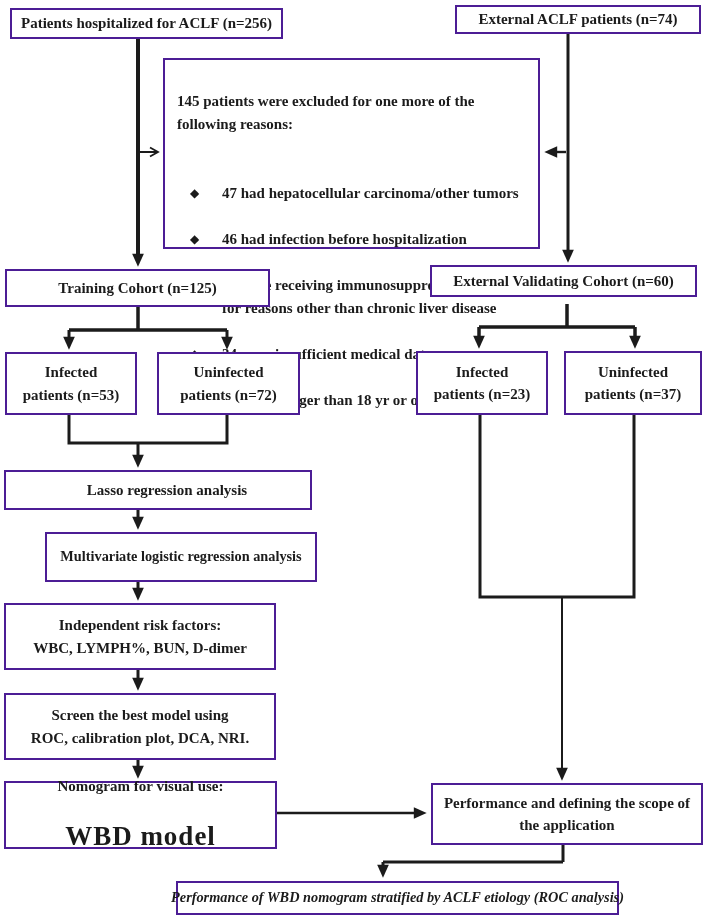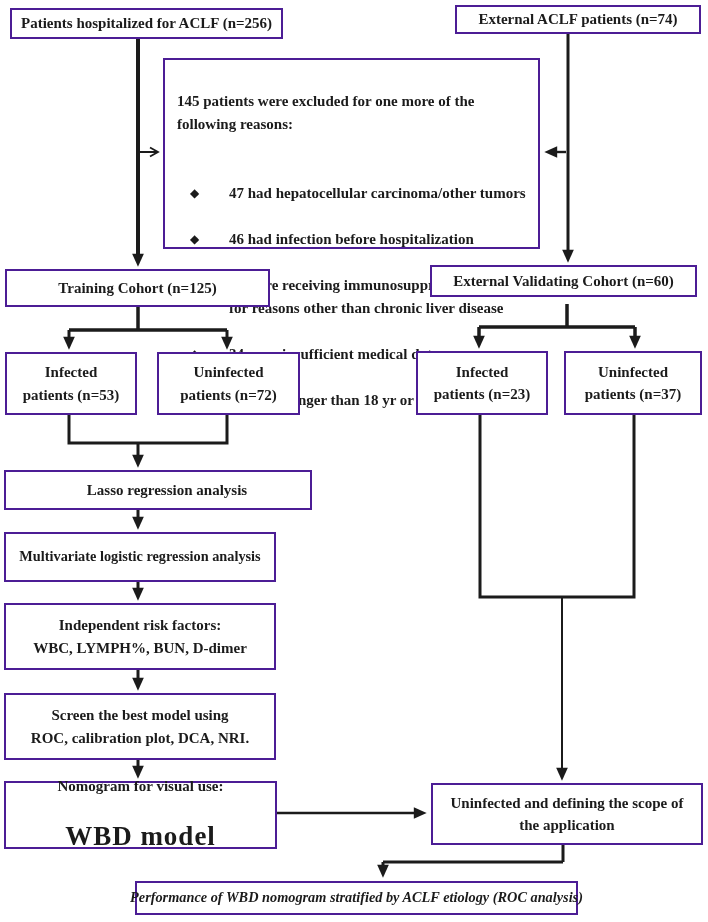--- a/index.html
+++ b/index.html
@@ -21,32 +21,32 @@
     align-items: center;
     justify-content: center;
     text-align: center;
     font-weight: bold;
     font-size: 15px;
     line-height: 1.5;
     white-space: pre-line;
     z-index: 2;
   }
   .nowrap { white-space: nowrap; }
-  .tight { font-size: 14.3px; }
+  .tight { font-size: 14.3px; margin-left: 41px; }
   .box--list {
     display: block;
     text-align: left;
     padding: 7px 10px 6px 12px;
     line-height: 23px;
     font-size: 15px;
   }
   .exclusion-list { list-style: none; margin: 0; padding: 0; }
   .exclusion-list li { display: flex; line-height: 23px; }
   .diamond { flex: 0 0 32px; padding-left: 13px; font-size: 12px; line-height: 23px; }
-  .li-text { flex: 1; padding-right: 2px; margin-left: 7px; }
+  .li-text { flex: 1; padding-right: 2px; }
   .nomo-line1 { display: block; font-size: 15px; line-height: 1.4; }
   .nomo-line2 { display: block; font-size: 27px; line-height: 1.3; letter-spacing: 1px; }
   .nomo-wrap { display: block; }
 </style>
 </head>
 <body>
 
 <div class="canvas">
 
   <svg class="connectors" width="708" height="922" viewBox="0 0 708 922">
@@ -144,18 +144,18 @@
   <div class="box" style="left:4px; top:693px; width:272px; height:67px;">Screen the best model using
 ROC, calibration plot, DCA, NRI.</div>
 
   <div class="box" style="left:4px; top:781px; width:273px; height:68px;">
     <span class="nomo-wrap">
       <span class="nomo-line1">Nomogram for visual use:</span>
       <span class="nomo-line2">WBD model</span>
     </span>
   </div>
 
-  <div class="box" style="left:431px; top:783px; width:272px; height:62px;">Uninfected and defining the scope of
+  <div class="box" style="left:431px; top:783px; width:272px; height:62px;">Performance and defining the scope of
 the application</div>
 
   <div class="box nowrap tight" style="left:135px; top:881px; width:443px; height:34px;font-style:italic;">Performance of WBD nomogram stratified by ACLF etiology (ROC analysis)</div>
 
 </div>
 
 </body></html>

